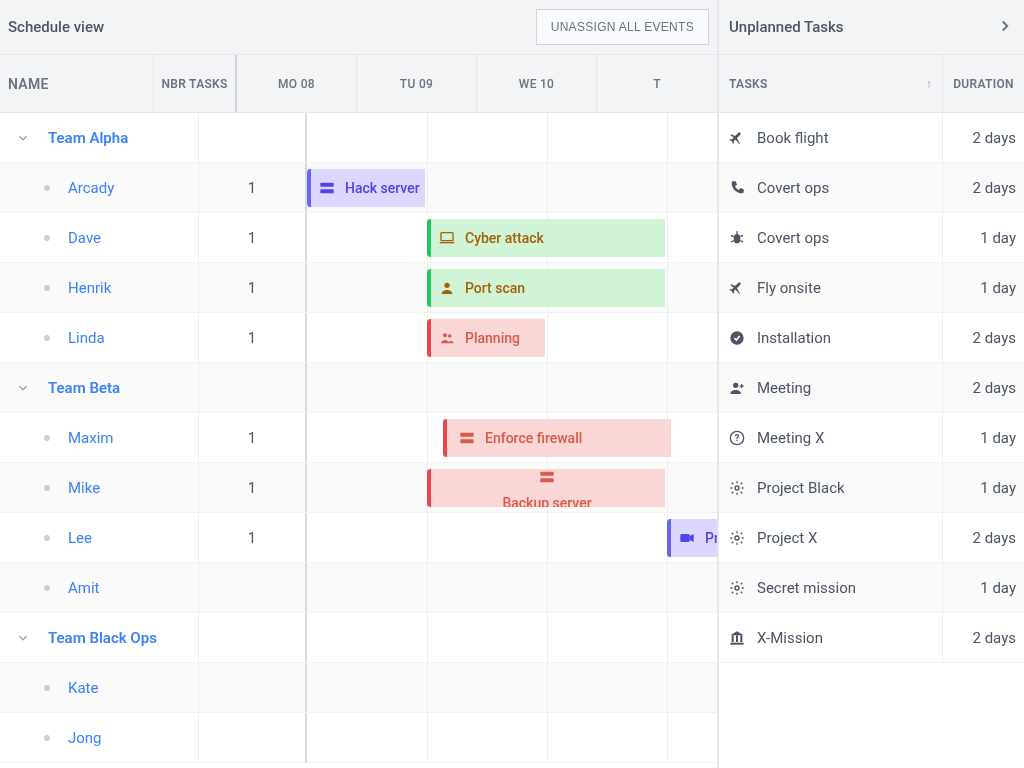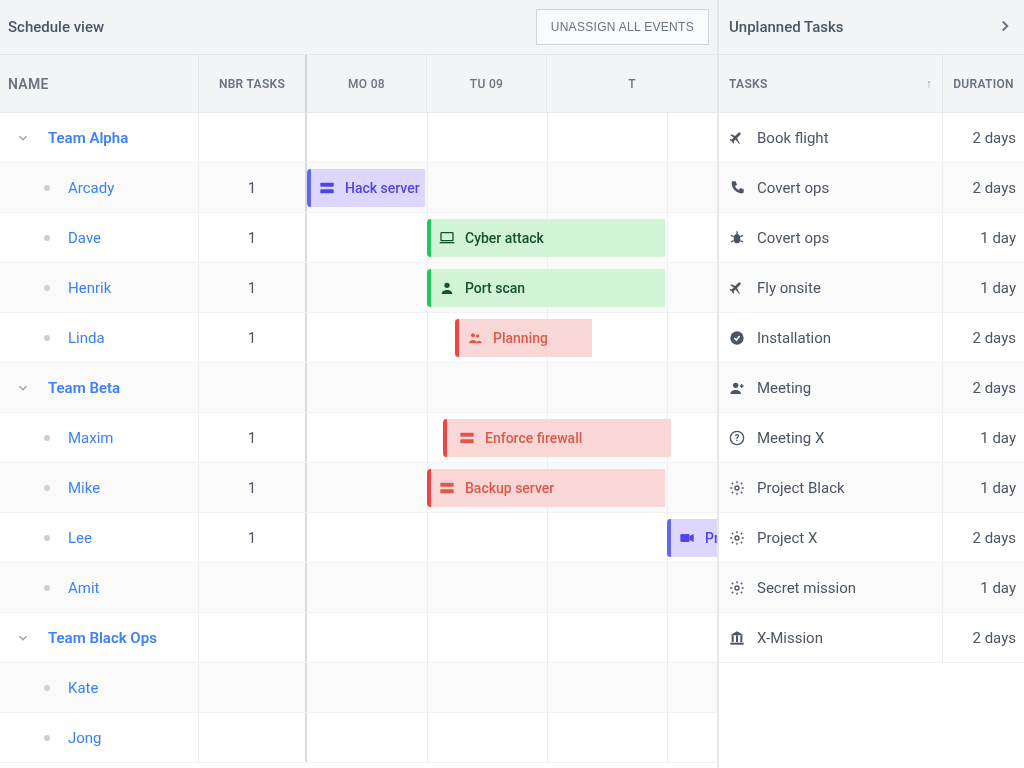--- a/index.html
+++ b/index.html
@@ -181,21 +181,21 @@
   }
   .event::before {
     content: "";
     position: absolute;
     left: 0; top: 0; bottom: 0;
     width: 4px;
     border-radius: 4px 0 0 4px;
   }
   .ev-purple { background: #ddd6fe; color: #4f46e5; }
   .ev-purple::before { background: #6366f1; }
-  .ev-green  { background: #d1f4d7; color: #14532d; }
+  .ev-green  { background: #d1f4d7; color: #a16207; }
   .ev-green::before  { background: #22c55e; }
   .ev-red    { background: #fad7d7; color: #dc5a4a; }
   .ev-red::before    { background: #ef4444; }
   .event .icon { width:16px; display:inline-flex; align-items:center; justify-content:center; }
   .event .icon svg { width:16px; height:16px; fill: currentColor; }
 
   
   .unplanned {
     flex: 1;
     height: 768px;
@@ -289,20 +289,21 @@
     <div class="schedule-title">Schedule view</div>
     <button class="unassign-btn">UNASSIGN ALL EVENTS</button>
   </div>
   <div class="schedule-subheader">
     <div class="col-name">NAME</div>
     <div class="col-nbr">NBR TASKS</div>
     <div class="col-timeline">
       <div class="day-cols">
         <div class="day-col">MO 08</div>
         <div class="day-col">TU 09</div>
+        <div class="day-col">WE 10</div>
         <div class="day-col last">T</div>
       </div>
     </div>
   </div>
   <div class="schedule-body" id="schedule-body">
       <div class="row">
         <div class="cell-name team">
           <span class="chevron">
             <svg viewBox="0 0 24 24" fill="none" stroke="currentColor" stroke-width="2.5">
               <polyline points="6 9 12 15 18 9"></polyline>
@@ -380,21 +381,21 @@
       <div class="row">
         <div class="cell-name person">
           <span class="bullet"></span>
           <span>Linda</span>
         </div>
         <div class="cell-nbr">1</div>
         <div class="cell-timeline">
           <div class="gridline" style="left: 120px;"></div>
           <div class="gridline" style="left: 240px;"></div>
           <div class="gridline" style="left: 360px;"></div>
-          <div class="event ev-red" style="left: 120px; width: 137px; margin-left: 28px;">
+          <div class="event ev-red" style="left: 120px; width: 118px;">
             <span class="icon">
               <svg viewBox="0 0 24 24">
                 <use href="#i-users"></use>
               </svg>
             </span>
             <span>Planning</span>
           </div>
         </div>
       </div>
       <div class="row">
@@ -436,21 +437,21 @@
       <div class="row">
         <div class="cell-name person">
           <span class="bullet"></span>
           <span>Mike</span>
         </div>
         <div class="cell-nbr">1</div>
         <div class="cell-timeline">
           <div class="gridline" style="left: 120px;"></div>
           <div class="gridline" style="left: 240px;"></div>
           <div class="gridline" style="left: 360px;"></div>
-          <div class="event ev-red" style="left: 120px; width: 238px;">
+          <div class="event ev-red" style="left: 120px; width: 238px; flex-direction: column;">
             <span class="icon">
               <svg viewBox="0 0 24 24">
                 <use href="#i-server"></use>
               </svg>
             </span>
             <span>Backup server</span>
           </div>
         </div>
       </div>
       <div class="row">

